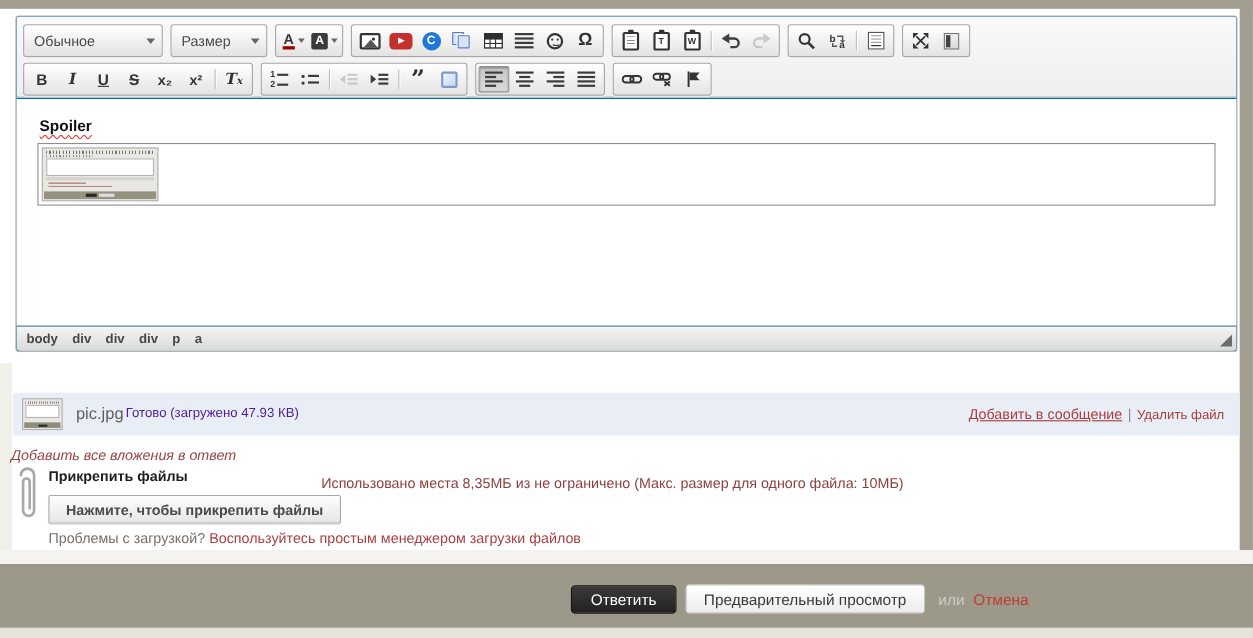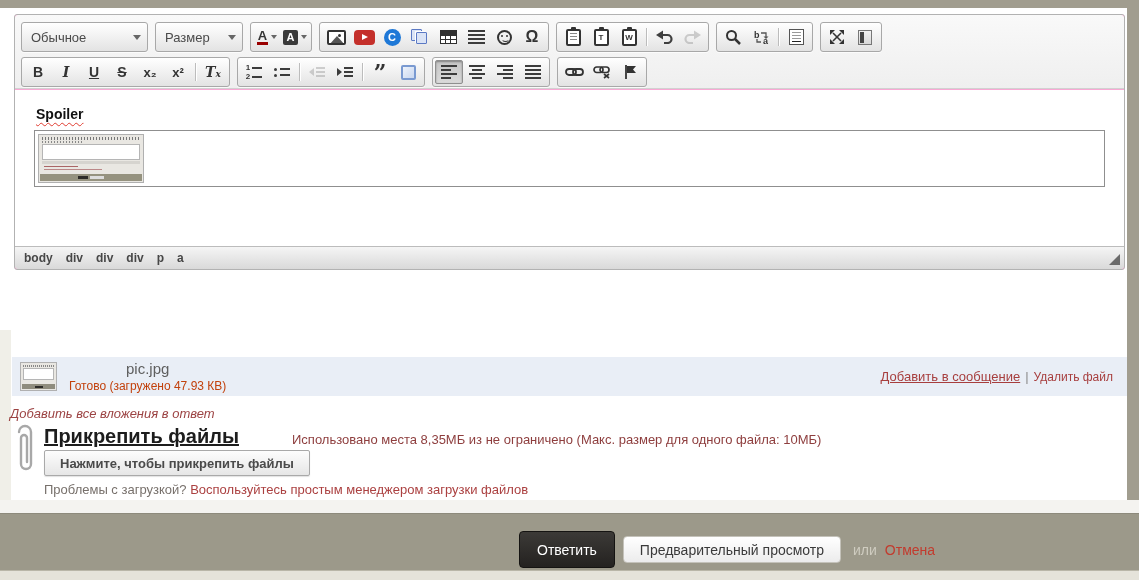--- a/index.html
+++ b/index.html
@@ -8,21 +8,21 @@
 
   
   .top-bar { position:absolute; left:0; top:0; width:1139px; height:8px; background:#a19d8f; }
   .right-strip { position:absolute; right:0; top:0; width:12px; height:580px; background:#a19d8f; }
   .left-beige { position:absolute; left:0; top:330px; width:11px; height:170px; background:#f0efe8; }
   .pre-footer-strip { position:absolute; left:0; top:500px; width:1139px; height:13px; background:#f4f3f0; }
   .footer { position:absolute; left:0; top:513px; width:1139px; height:57px; background:#9c998a; border-top:1px solid #8d8a7c; }
   .bottom-strip { position:absolute; left:0; top:570px; width:1139px; height:10px; background:#e5e3da; border-top:1px solid #b9b6a8; }
 
   
-  .editor { position:absolute; left:14px; top:14px; width:1111px; height:256px; border:1px solid #b2b2b2; border-radius:3px; background:#f9a8d4; }
+  .editor { position:absolute; left:14px; top:14px; width:1111px; height:306px; border:1px solid #b2b2b2; border-radius:3px; background:#0369a1; }
   .toolbar { position:relative; height:74px; background:linear-gradient(#f9f9f9,#efefef); border-bottom:1px solid #d1d1d1; border-radius:3px 3px 0 0; padding:7px 6px 0 6px; }
   .tb-row { display:flex; align-items:center; gap:7px; margin-bottom:5px; }
   .g { display:flex; align-items:center; border:1px solid #a8a8a8; border-radius:3px; background:linear-gradient(#ffffff,#e3e3e3); padding:2px; height:30px; box-shadow:0 1px 0 rgba(255,255,255,.7); }
   .tb-btn { width:28px; height:24px; display:flex; align-items:center; justify-content:center; border-radius:2px; cursor:pointer; }
   .tb-btn.pressed { background:linear-gradient(#c6c6c6,#dadada); box-shadow:inset 0 1px 2px rgba(0,0,0,.35); border:1px solid #8f8f8f; }
   .tb-btn.disabled { opacity:.45; }
   .sep { width:1px; height:18px; background:#bcbcbc; margin:0 3px; box-shadow:1px 0 0 #fff; }
 
   
   .combo { display:flex; align-items:center; justify-content:space-between; padding:0 6px 0 9px; font-size:13px; color:#4a4a4a; cursor:pointer; }
@@ -118,40 +118,40 @@
   .path-bar span { cursor:pointer; }
   .resize-handle { position:absolute; right:4px; bottom:4px; width:0; height:0; border-left:11px solid transparent; border-bottom:11px solid #6b6b6b; cursor:se-resize; }
 
   
   .attach-row { position:absolute; left:12px; top:357px; width:1115px; height:39px; background:#e9eef6; display:flex; align-items:center; padding:0 14px 0 8px; }
   .thumb { width:37px; height:29px; background:#e9e7e2; border:1px solid #b0b0b0; position:relative; overflow:hidden; flex:none; }
   .th-tb { height:2px; margin:2px 2px 1px 2px; background:repeating-linear-gradient(90deg,#888 0 1px,transparent 1px 2px); }
   .th-white { height:12px; margin:1px 2px; background:#fff; border:1px solid #b5b5b5; }
   .th-bar { position:absolute; left:1px; right:1px; bottom:1px; height:5px; background:#8f8c7d; display:flex; align-items:center; justify-content:center; }
   .th-bar i { width:8px; height:2px; background:#2d2b28; display:block; }
-  .file-meta { margin-left:12px; display:flex; flex-direction:column; gap:2px;align-items:center; }
+  .file-meta { margin-left:12px; display:flex; flex-direction:row; gap:2px; }
   .file-name { font-size:15px; color:#5f5f5f; }
-  .file-status { font-size:12px; color:#c2410c; }
+  .file-status { font-size:12px; color:#4c1d95; }
   .attach-links { margin-left:auto; font-size:13px; display:flex; align-items:center; gap:5px; }
   .link-add { color:#a73e3e; text-decoration:underline; cursor:pointer; }
   .link-sep { color:#8a8a8a; }
   .link-del { color:#a73e3e; font-size:12px; cursor:pointer; }
 
   
   .add-all { position:absolute; left:10px; top:406px; font-size:13px; color:#9c4343; cursor:pointer;font-style:italic; }
   .paperclip { position:absolute; left:13px; top:424px; }
-  .attach-title { position:absolute; left:44px; top:425px; font-size:20px; font-weight:bold; color:#1d1d1d;text-decoration:underline; }
+  .attach-title { position:absolute; left:44px; top:425px; font-size:13px; font-weight:bold; color:#1d1d1d; }
   .attach-btn { position:absolute; left:44px; top:450px; height:26px; padding:0 15px; display:inline-flex; align-items:center; background:linear-gradient(#fdfdfd,#e6e6e6); border:1px solid #a9a9a9; border-radius:2px; font-size:13px; font-weight:bold; color:#4a4a4a; cursor:pointer; box-shadow:0 1px 1px rgba(0,0,0,.12); }
   .usage-text { position:absolute; left:292px; top:432px; font-size:13px; color:#8e3e3e; }
   .problems { position:absolute; left:44px; top:482px; font-size:13px; color:#77706b; }
   .problems .mgr-link { color:#ab4040; cursor:pointer; }
 
   
   .footer-btns { position:absolute; left:519px; top:531px; display:flex; align-items:center; gap:8px; }
-  .btn-reply { height:37px; padding:12px 17px; display:inline-flex; align-items:center; background:linear-gradient(#3c3a37,#242220); border:1px solid #151412; border-radius:4px; color:#fff; font-size:14px; cursor:pointer; }
+  .btn-reply { height:26px; padding:12px 17px; display:inline-flex; align-items:center; background:linear-gradient(#3c3a37,#242220); border:1px solid #151412; border-radius:4px; color:#fff; font-size:14px; cursor:pointer; }
   .btn-preview { height:27px; padding:0 16px; display:inline-flex; align-items:center; background:linear-gradient(#ffffff,#ececec); border:1px solid #c4c2ba; border-radius:4px; color:#3a3a3a; font-size:14px; cursor:pointer; }
   .or-text { color:#cfccc0; font-size:14px; margin-left:4px; }
   .cancel-link { color:#c23b2e; font-size:14px; cursor:pointer; }
 </style>
 </head>
 <body>
 
 <div class="top-bar"></div>
 <div class="right-strip"></div>
 <div class="left-beige"></div>

